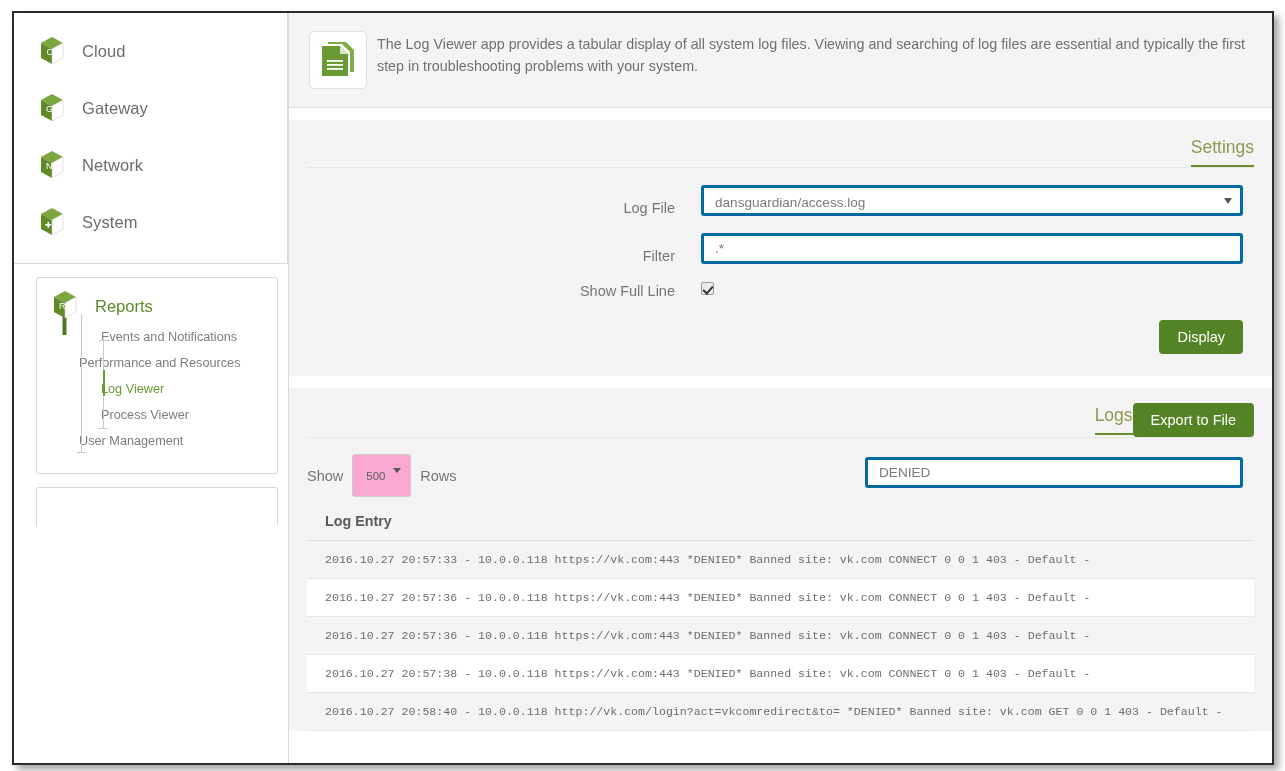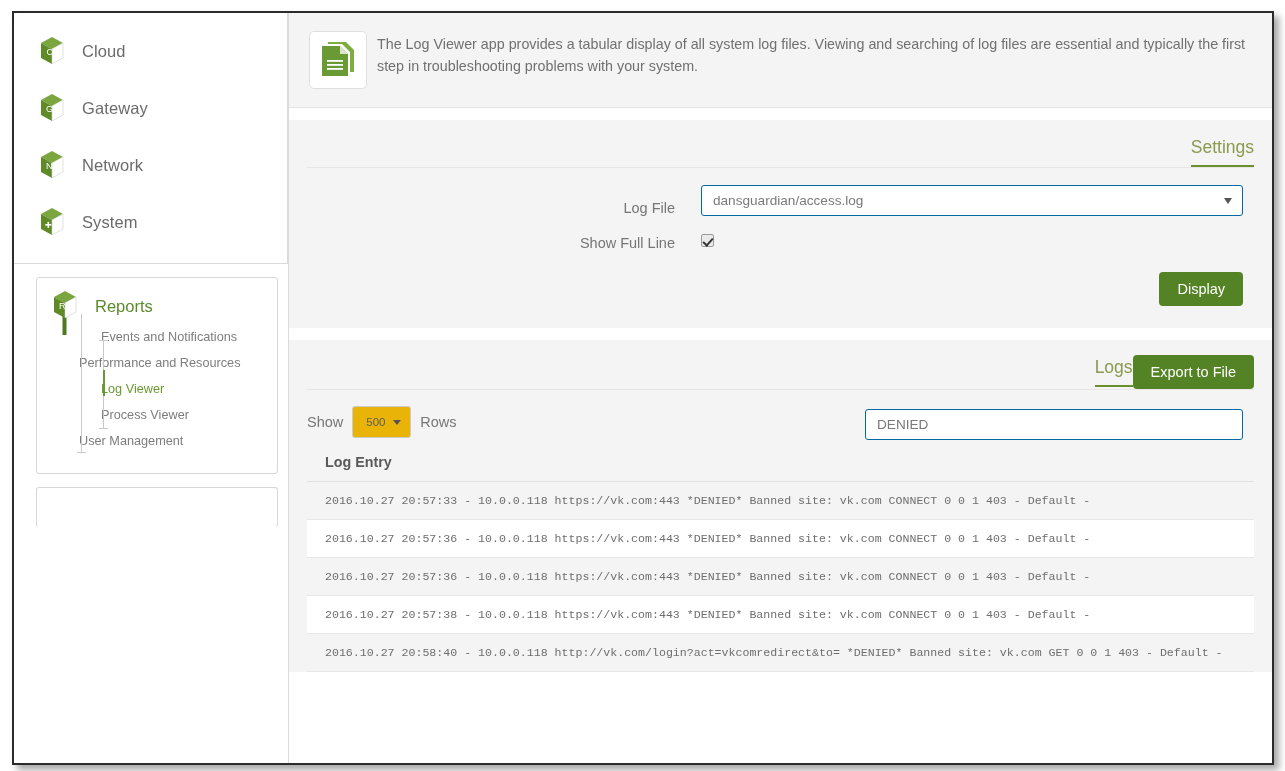--- a/index.html
+++ b/index.html
@@ -163,21 +163,21 @@
     width: 394px;
     text-align: right;
     font-size: 14.5px;
     color: #767676;
     padding-right: 26px;
   }
   .form-control { flex: 1 1 auto; position: relative; }
   .txtbox {
     width: 100%;
     height: 31px;
-    border: 1px solid #0369a1;
+    border: 3px solid #0369a1;
     border-radius: 3px;
     background: #fff;
     font-size: 13.6px;
     color: #7a7a7a;
     padding: 0 11px;
     line-height: 29px;
     font-family: "Liberation Sans", sans-serif;
   }
   .selectbox { position: relative; }
   .selectbox .arrow {
@@ -223,24 +223,24 @@
 
   
   #logs-panel { padding-bottom: 0; }
   .show-rows {
     display: flex; align-items: center;
     padding: 16px 0 0 18px;
     font-size: 14.5px; color: #767676;
   }
   .mini-select {
     margin: 0 9px;
-    width: 59px; height: 32px;
+    width: 59px; height: 43px;
     border: 1px solid #ccc;
     border-radius: 3px;
-    background: #eab308;
+    background: #f9a8d4;
     position: relative;
     display: flex; align-items: center;
     cursor: pointer;
   }
   .mini-select .val {
     font-size: 11.5px; color: #5d5d5d; padding-left: 13px;
   }
   .mini-select .arrow {
     position: absolute; right: 9px; top: 13px;
     width: 0; height: 0;
@@ -387,20 +387,26 @@
       <div class="section-underline"></div>
 
       <div class="form-row">
         <div class="form-label">Log File</div>
         <div class="form-control selectbox">
           <div class="txtbox">dansguardian/access.log</div>
           <span class="arrow"></span>
         </div>
       </div>
 
+      <div class="form-row">
+        <div class="form-label">Filter</div>
+        <div class="form-control">
+          <input class="txtbox" type="text" value=".*" style="">
+        </div>
+      </div>
 
       <div class="form-row">
         <div class="form-label">Show Full Line</div>
         <div class="form-control">
           <span class="checkbox"></span>
         </div>
       </div>
 
       <div class="btn-row">
         <button class="btn">Display</button>

